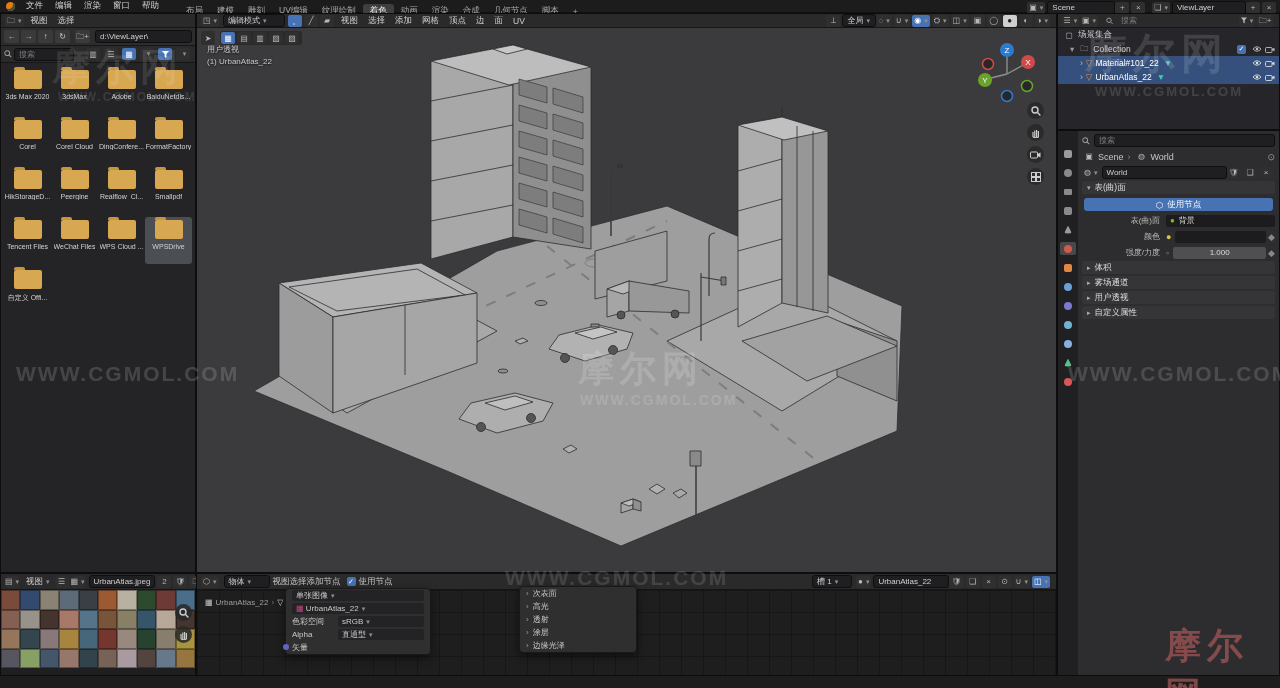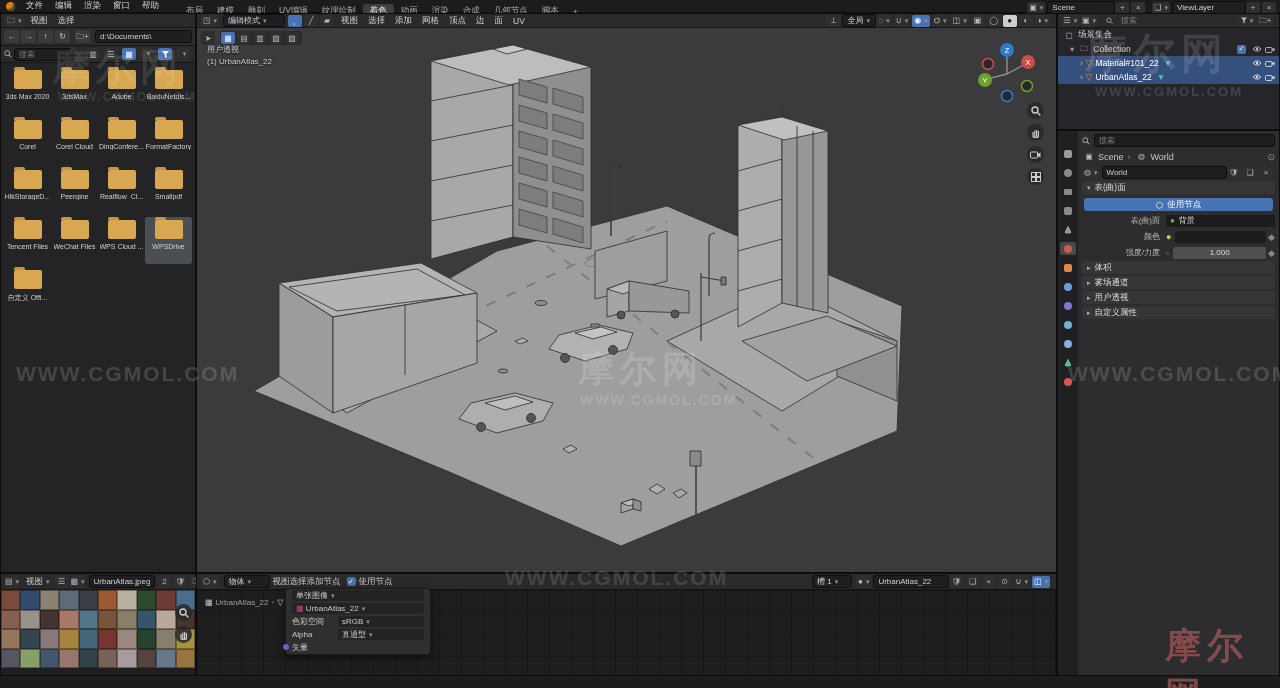--- a/index.html
+++ b/index.html
@@ -162,21 +162,21 @@
       <span class="mini dd">🗀</span>
       <span class="m">视图</span>
       <span class="m">选择</span>
     </div>
     <div id="fb-nav">
       <span class="navbtn">←</span>
       <span class="navbtn">→</span>
       <span class="navbtn">↑</span>
       <span class="navbtn">↻</span>
       <span class="navbtn" style="margin-left:3px">🗀+</span>
-      <span class="field" style="flex:1; margin-left:3px">d:\Documents\</span>
+      <span class="field" style="flex:1; margin-left:3px">d:\ViewLayer\</span>
     </div>
     <div id="fb-tools">
       <svg width="8" height="8" viewBox="0 0 10 10">
           <circle cx="4" cy="4" r="3" fill="none" stroke="#9a9a9a" stroke-width="1.3"></circle>
           <line x1="6.5" y1="6.5" x2="9" y2="9" stroke="#9a9a9a" stroke-width="1.3"></line>
         </svg>
       <input class="field" style="width: 60px;" placeholder="搜索">
       <span class="mini" style="margin-left:auto">▥</span>
       <span class="mini">☰</span>
       <span class="mini on">▦</span>
@@ -752,20 +752,37 @@
           <span class="nfield dd">
             <span>直通型</span>
           </span>
         </div>
       <div class="nrow" style="position:relative">
         <span class="sockdot" style="background:#6363c7;top:3px"></span>
         <span>矢量</span>
       </div>
     </div>
 
+    <div class="node" style="left:322px; top:12px; width:118px">
+      <div class="nrow exp">
+          <span>次表面</span>
+        </div>
+      <div class="nrow exp">
+          <span>高光</span>
+        </div>
+      <div class="nrow exp">
+          <span>透射</span>
+        </div>
+      <div class="nrow exp">
+          <span>涂层</span>
+        </div>
+      <div class="nrow exp">
+          <span>边缘光泽</span>
+        </div>
+    </div>
   </div>
 
   <div id="status-bar">
     <span class="sb" style="margin-left:26px">
       <svg width="7" height="10" viewBox="0 0 7 10">
           <rect x="0.5" y="0.5" width="6" height="9" rx="3" fill="none" stroke="#8f8f8f"></rect>
           <path d="M0.5 3 Q2 3.6 3.5 3 V0.8 Q1.5 0.5 0.5 2 Z" fill="#8f8f8f"></path>
         </svg>
       <span>选择</span>
     </span>

